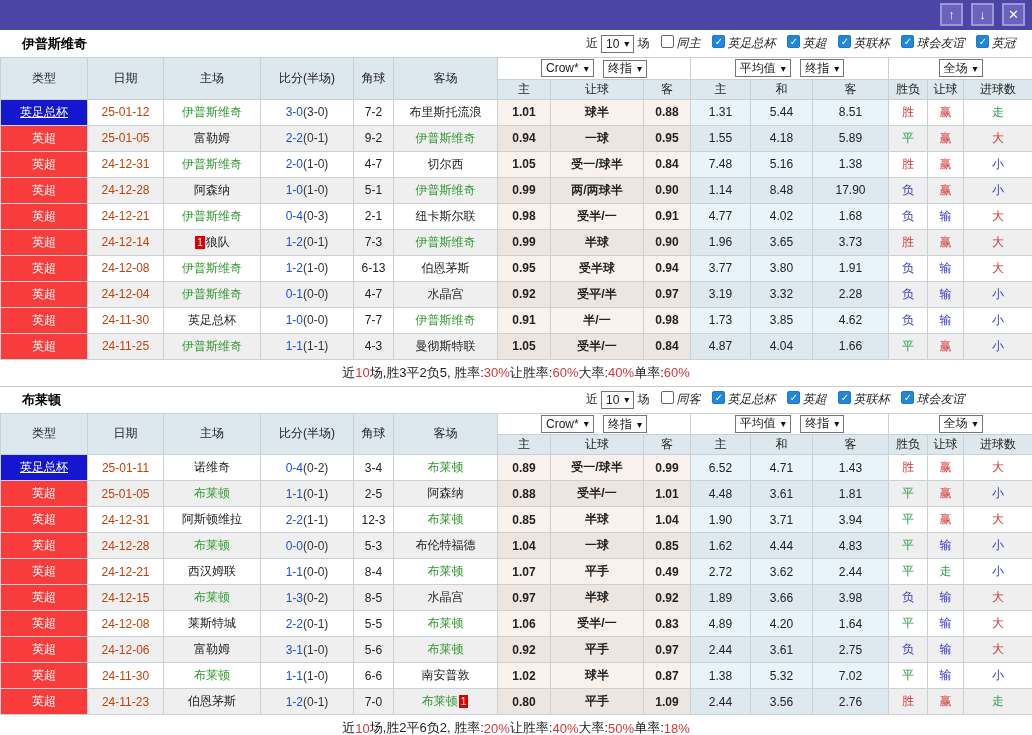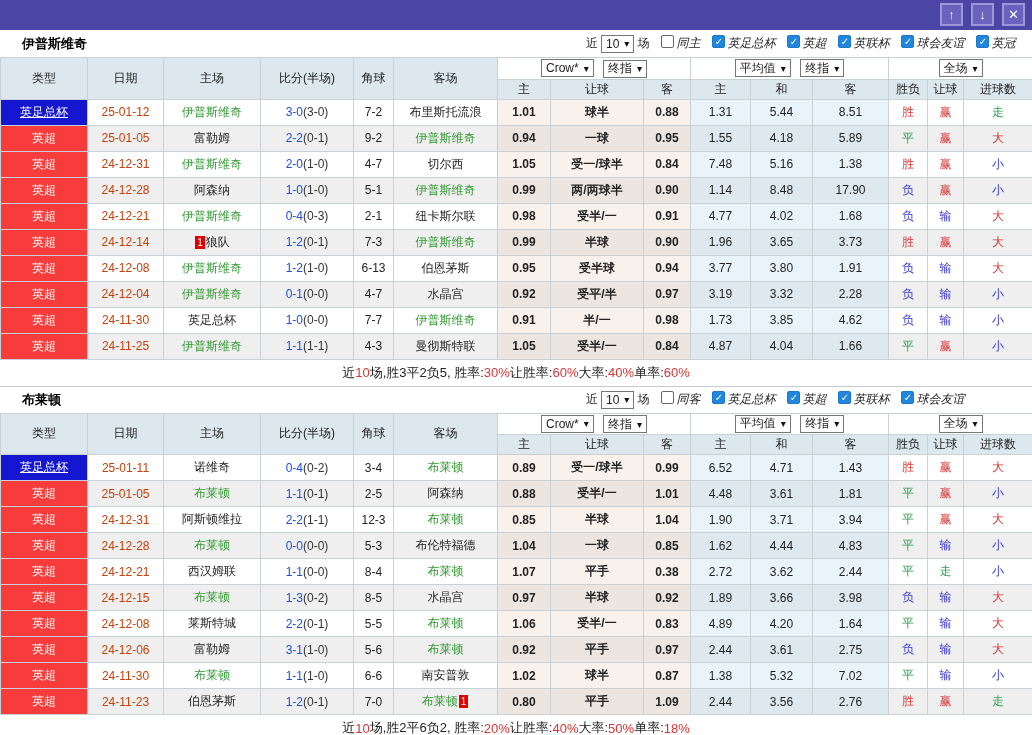--- a/index.html
+++ b/index.html
@@ -568,21 +568,21 @@
             <td class="type">
               <span class="badge bred">英超</span>
             </td>
             <td class="date">24-12-21</td>
             <td class="team"><span>西汉姆联</span></td>
             <td class="score"><span class="ft">1-1</span><span class="ht">(0-0)</span></td>
             <td>8-4</td>
             <td class="team"><span class="tgreen">布莱顿</span></td>
             <td class="crow">1.07</td>
             <td class="crow">平手</td>
-            <td class="crow">0.38</td>
+            <td class="crow">0.49</td>
             <td class="avg">2.72</td>
             <td class="avg">3.62</td>
             <td class="avg">2.44</td>
             <td class="c-green">平</td>
             <td class="c-green">走</td>
             <td class="c-blue">小</td>
           </tr>
           <tr>
             <td class="type">
               <span class="badge bred">英超</span>

